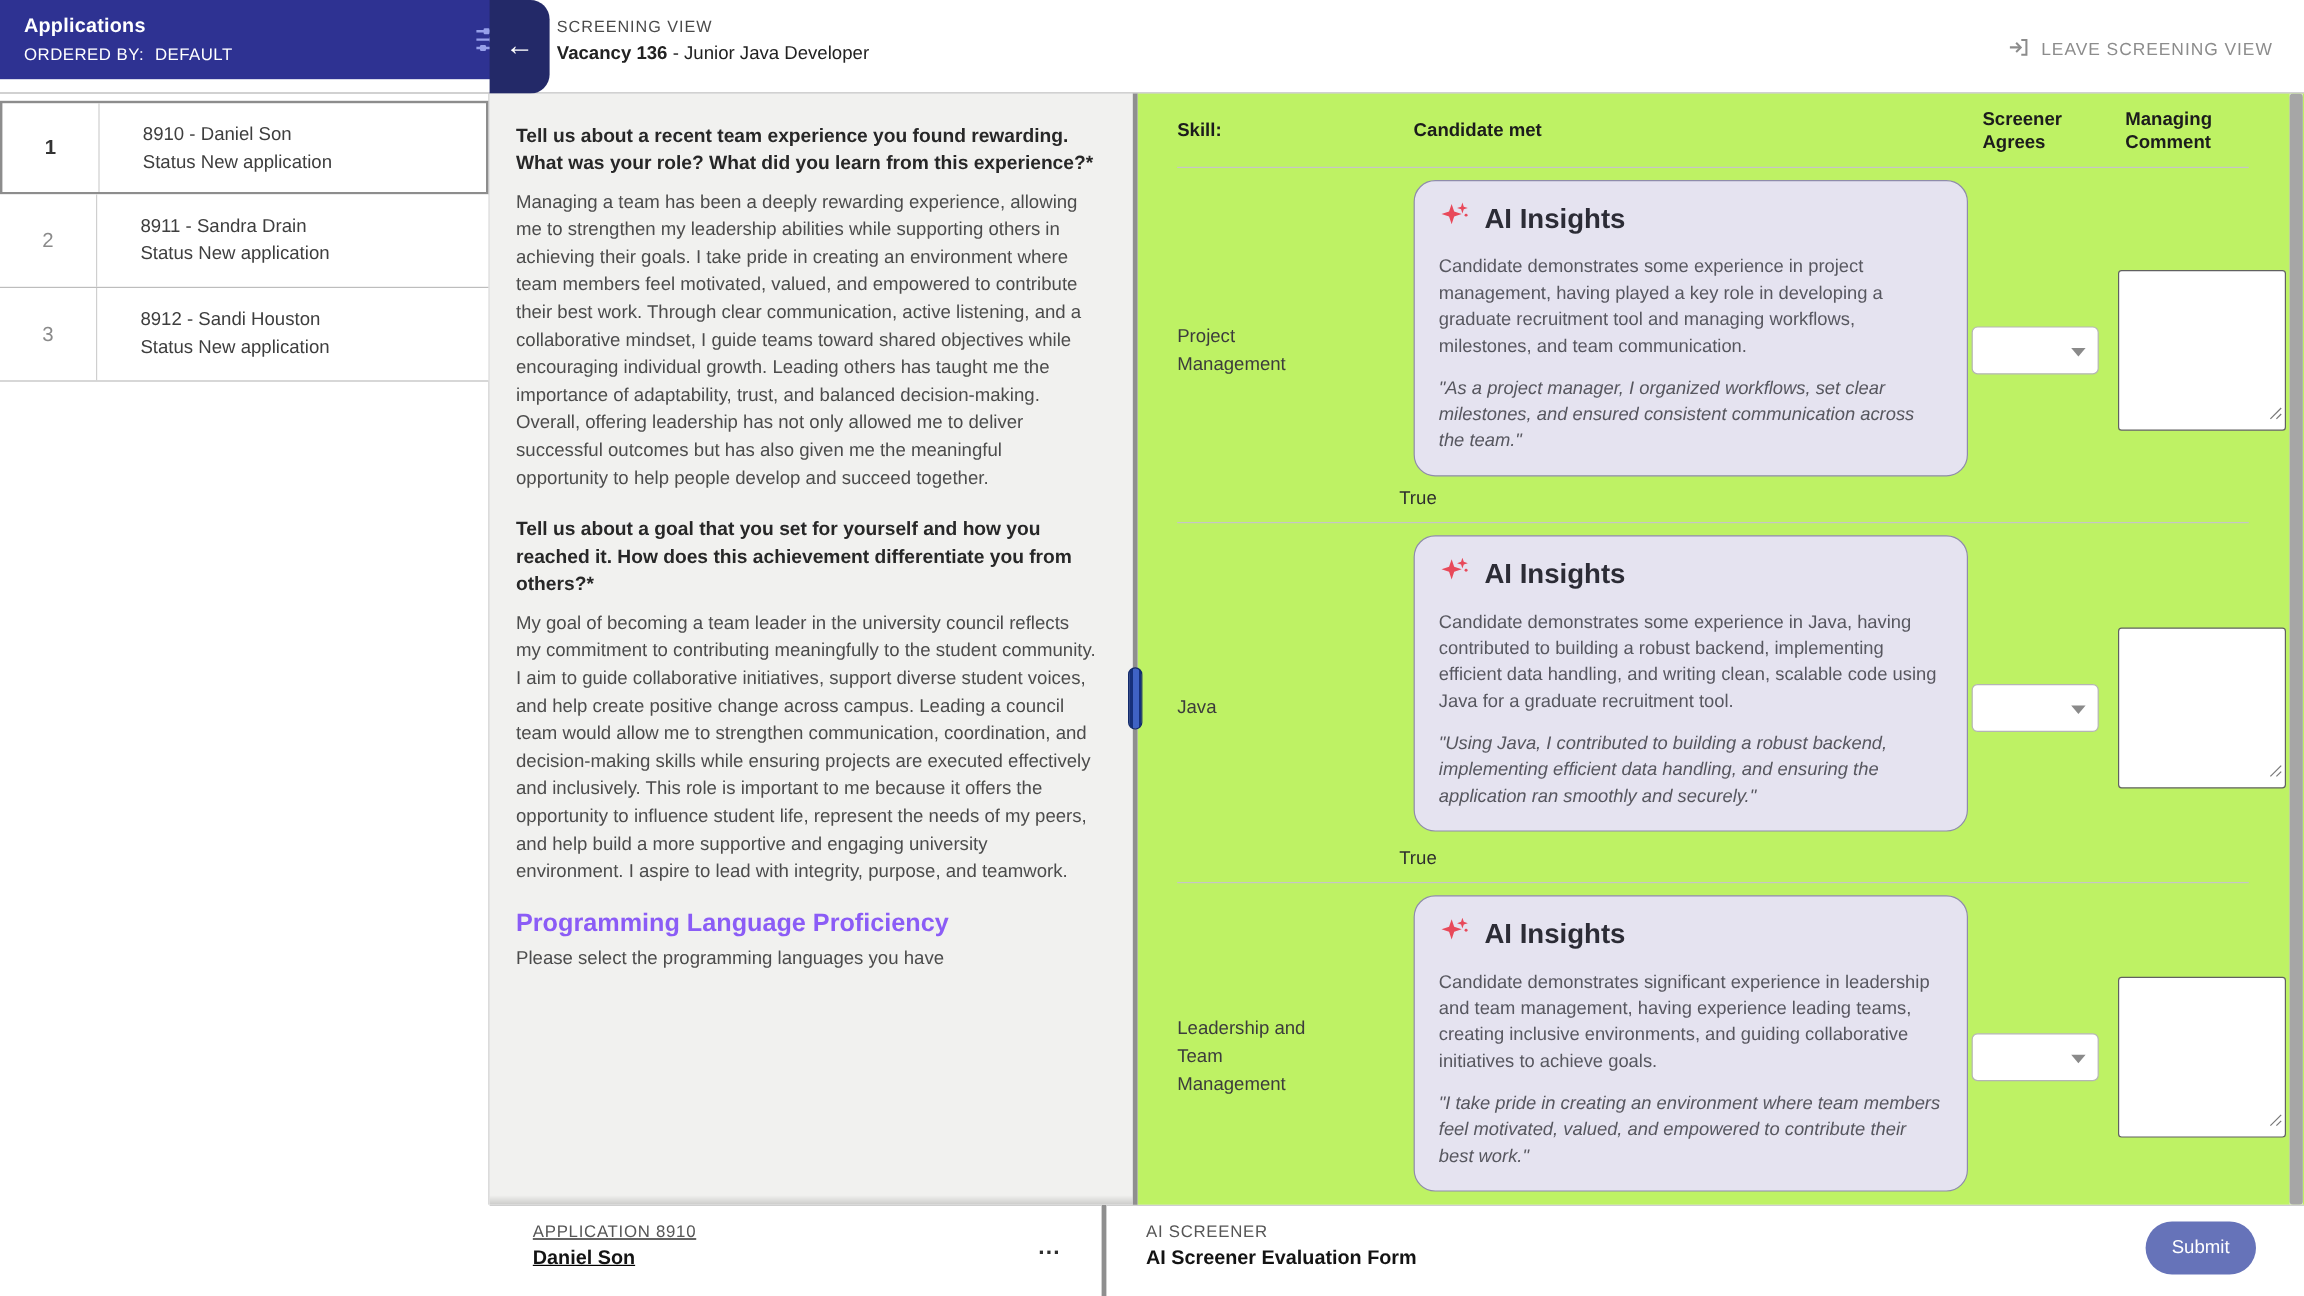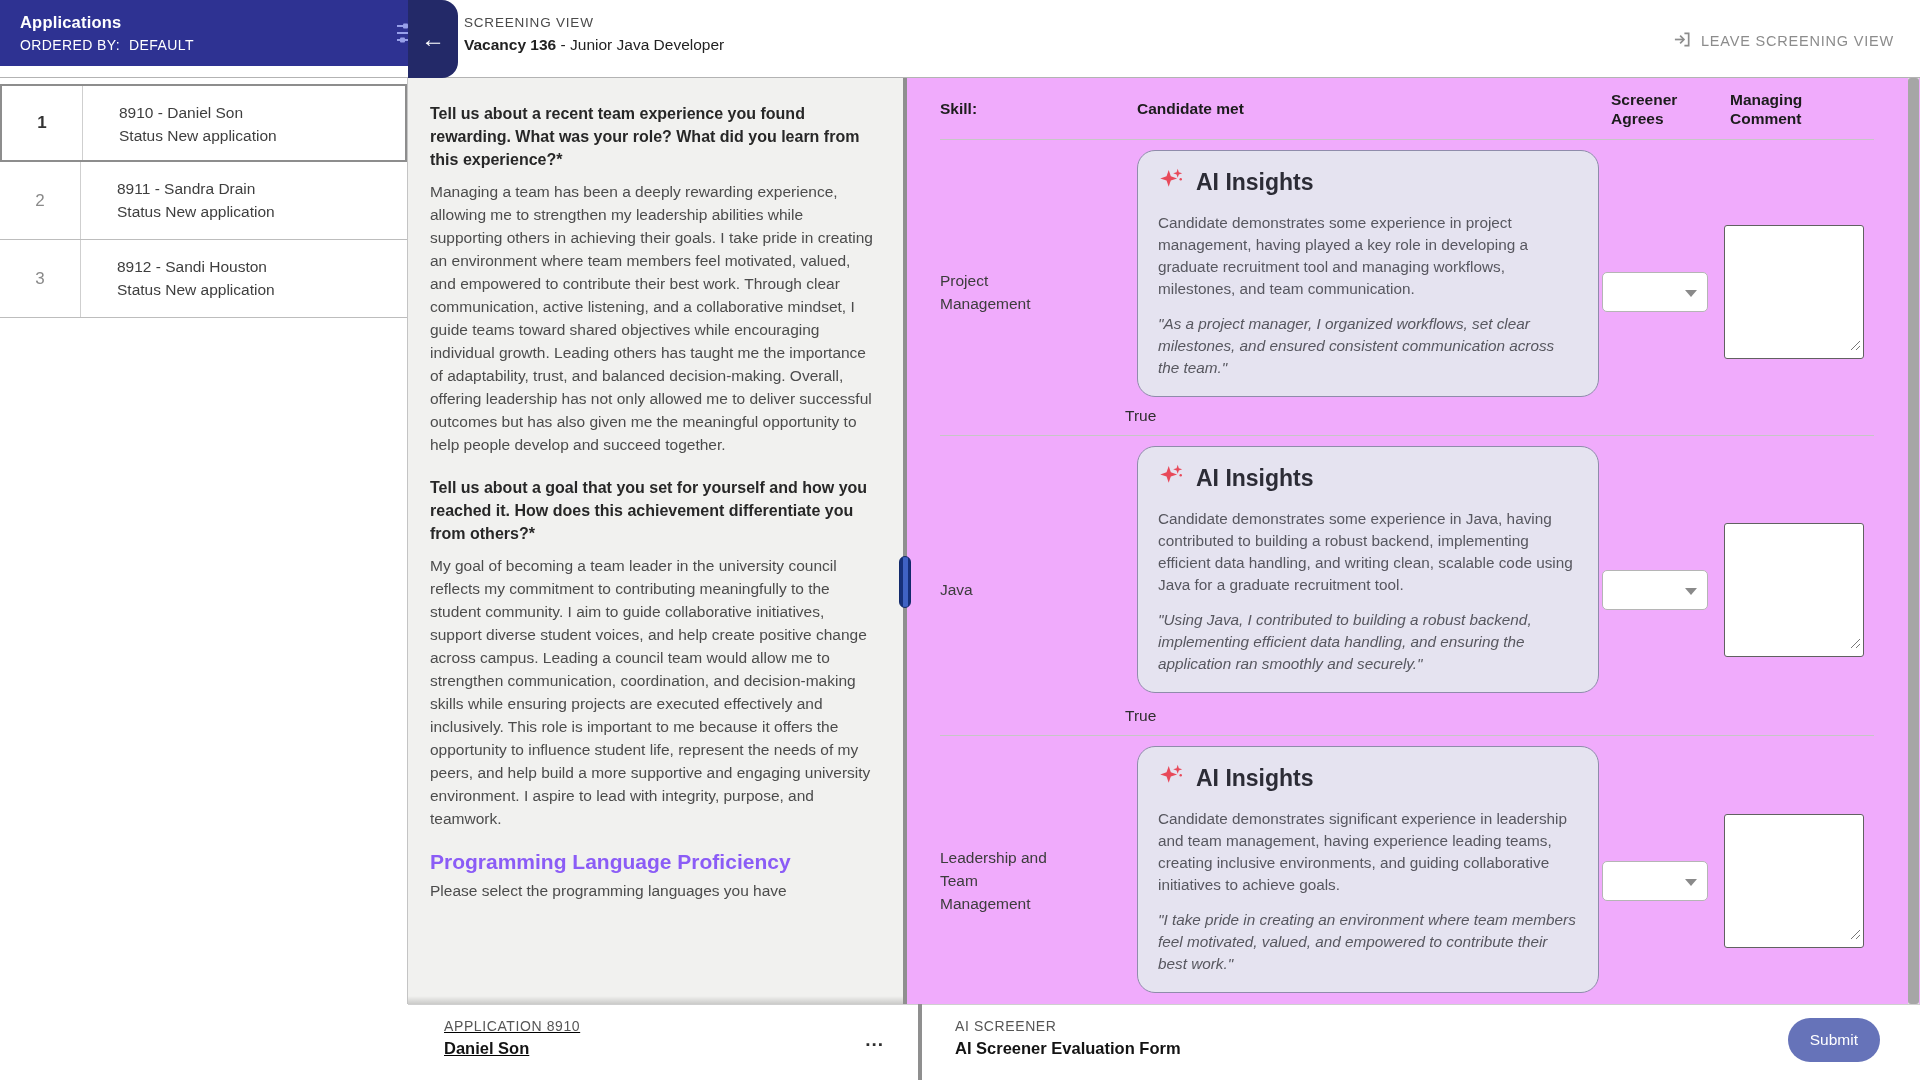--- a/index.html
+++ b/index.html
@@ -29,34 +29,34 @@
   .main { flex:1; display:flex; min-height:0; }
 
   .sidebar { width:408px; flex:none; background:#fff; border-right:1px solid #c4c4c4; padding-top:6px; }
   .app-row { height:78px; display:flex; border-bottom:1px solid #bdbdbd; background:#fff; cursor:pointer; }
   .app-row.selected { border:2px solid #8d8d8d; }
   .row-num { width:81px; flex:none; border-right:1px solid #cfcfcf; display:flex; align-items:center;
              justify-content:center; font-size:17px; color:#8a8a8a; }
   .app-row.selected .row-num { font-weight:bold; color:#333; }
   .row-body { padding:15px 8px 0 36px; font-size:15.5px; color:#3e3e3e; line-height:23px; }
 
-  .middle { width:495px; flex:none; background:#f1f1ef; padding:14px 30px 0 22px; overflow:hidden; position:relative; }
+  .middle { width:536px; flex:none; background:#f1f1ef; padding:14px 30px 0 22px; overflow:hidden; position:relative; }
   .middle::after { content:""; position:absolute; left:0; right:0; bottom:0; height:8px;
                    background:linear-gradient(to top, rgba(0,0,0,.16), rgba(0,0,0,0)); }
   .question { font-weight:bold; font-size:16px; color:#272727; line-height:23px; margin:10px 0 9px; }
   .answer { font-size:15.5px; color:#4c4c4c; line-height:23px; margin-bottom:20px; }
   .section-h { font-size:21px; font-weight:bold; color:#8b5cf6; margin:6px 0 5px; }
   .section-p { font-size:15.5px; color:#4c4c4c; line-height:23px; }
 
   .vdivider { width:4px; flex:none; background:#8f8f8f; position:relative; z-index:3; }
   .drag-handle { position:absolute; left:-4px; top:478px; width:12px; height:52px; border-radius:7px;
                  background:linear-gradient(90deg,#16307a 0 3.5px,#3f62c4 3.5px 8.5px,#16307a 8.5px);
                  border:1px solid #122a6b; cursor:row-resize; }
 
-  .right { flex:1; background:#f0abfc; position:relative; overflow:hidden; }
+  .right { flex:1; background:#bef264; position:relative; overflow:hidden; }
   .right-scrollbar { position:absolute; right:1px; top:0; bottom:0; width:11px; background:#e6e6e6; }
   .right-scrollbar .thumb { position:absolute; top:0; width:11px; height:100%; background:#a6a6a6; border-radius:3px; }
   .eval { padding:0 46px 0 33px; }
   .eval-grid { display:grid; grid-template-columns:185px 474px 125px 1fr; }
   .eval-header { height:62px; align-items:center; border-bottom:1px solid #c6c6c6;
                  font-weight:bold; font-size:15.5px; color:#1c1c1c; line-height:19px; }
   .eh-criteria { padding-left:12px; }
   .eh-agrees { padding-left:12px; max-width:120px; }
   .eh-comment { padding-left:6px; max-width:135px; }
   .eval-row { border-bottom:1px solid #c6c6c6; padding-top:8px; }

